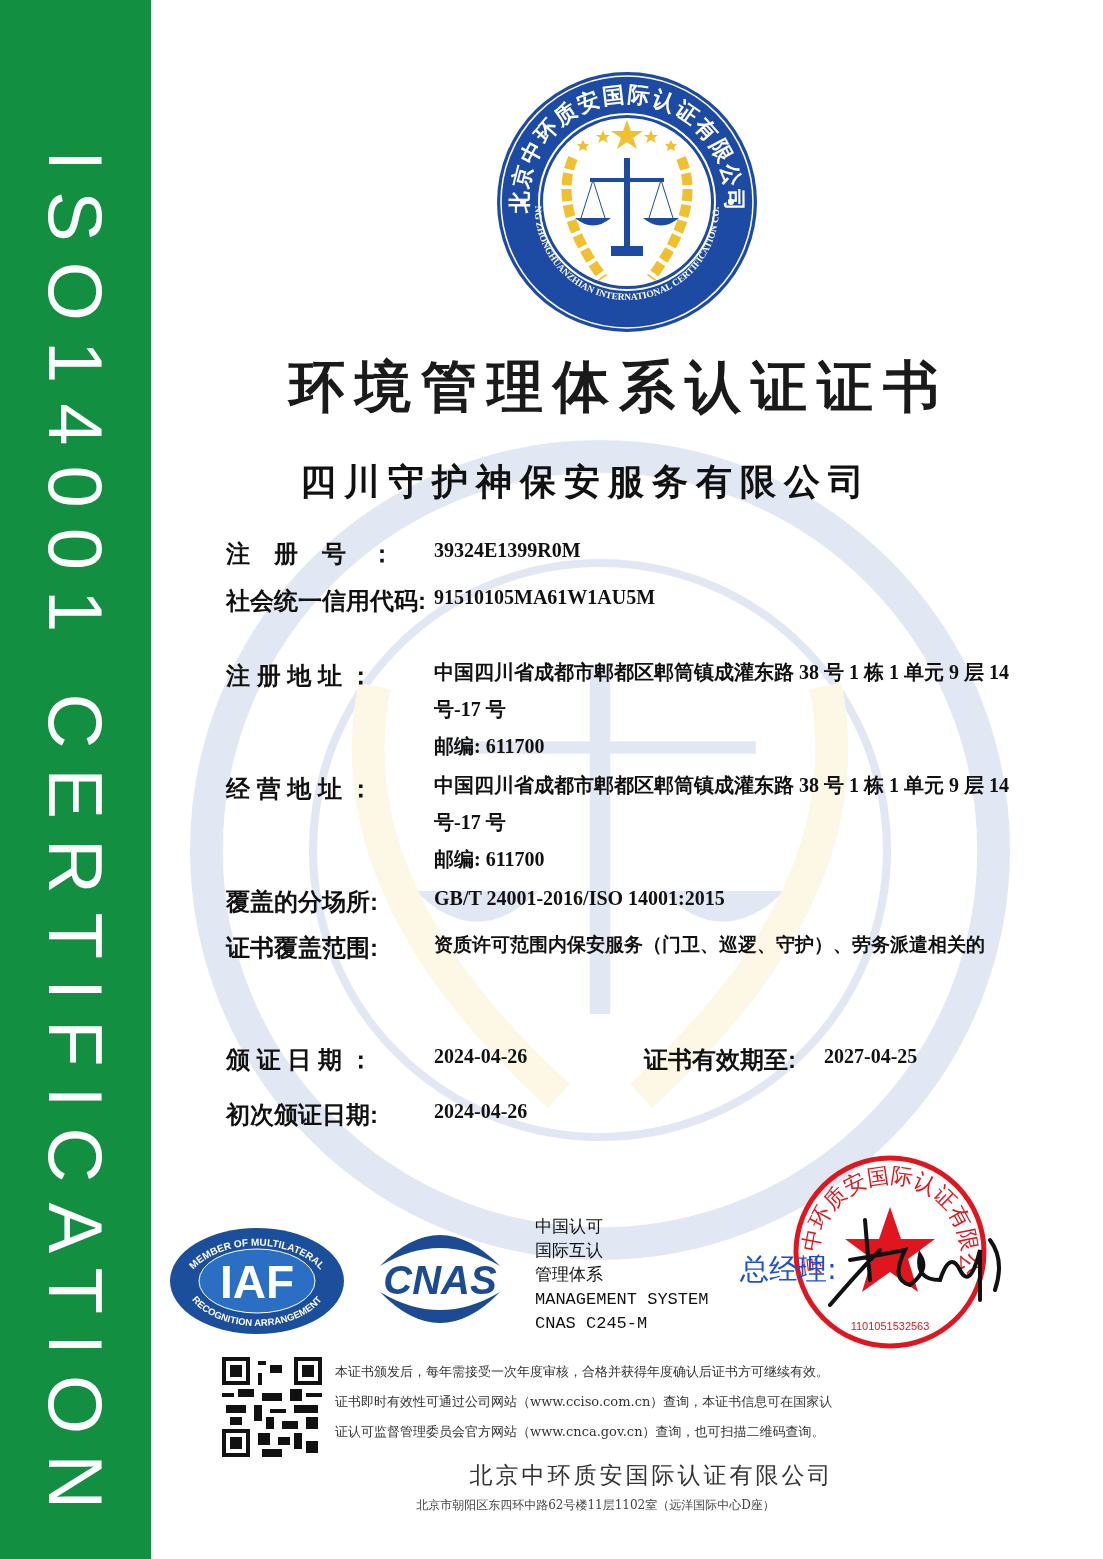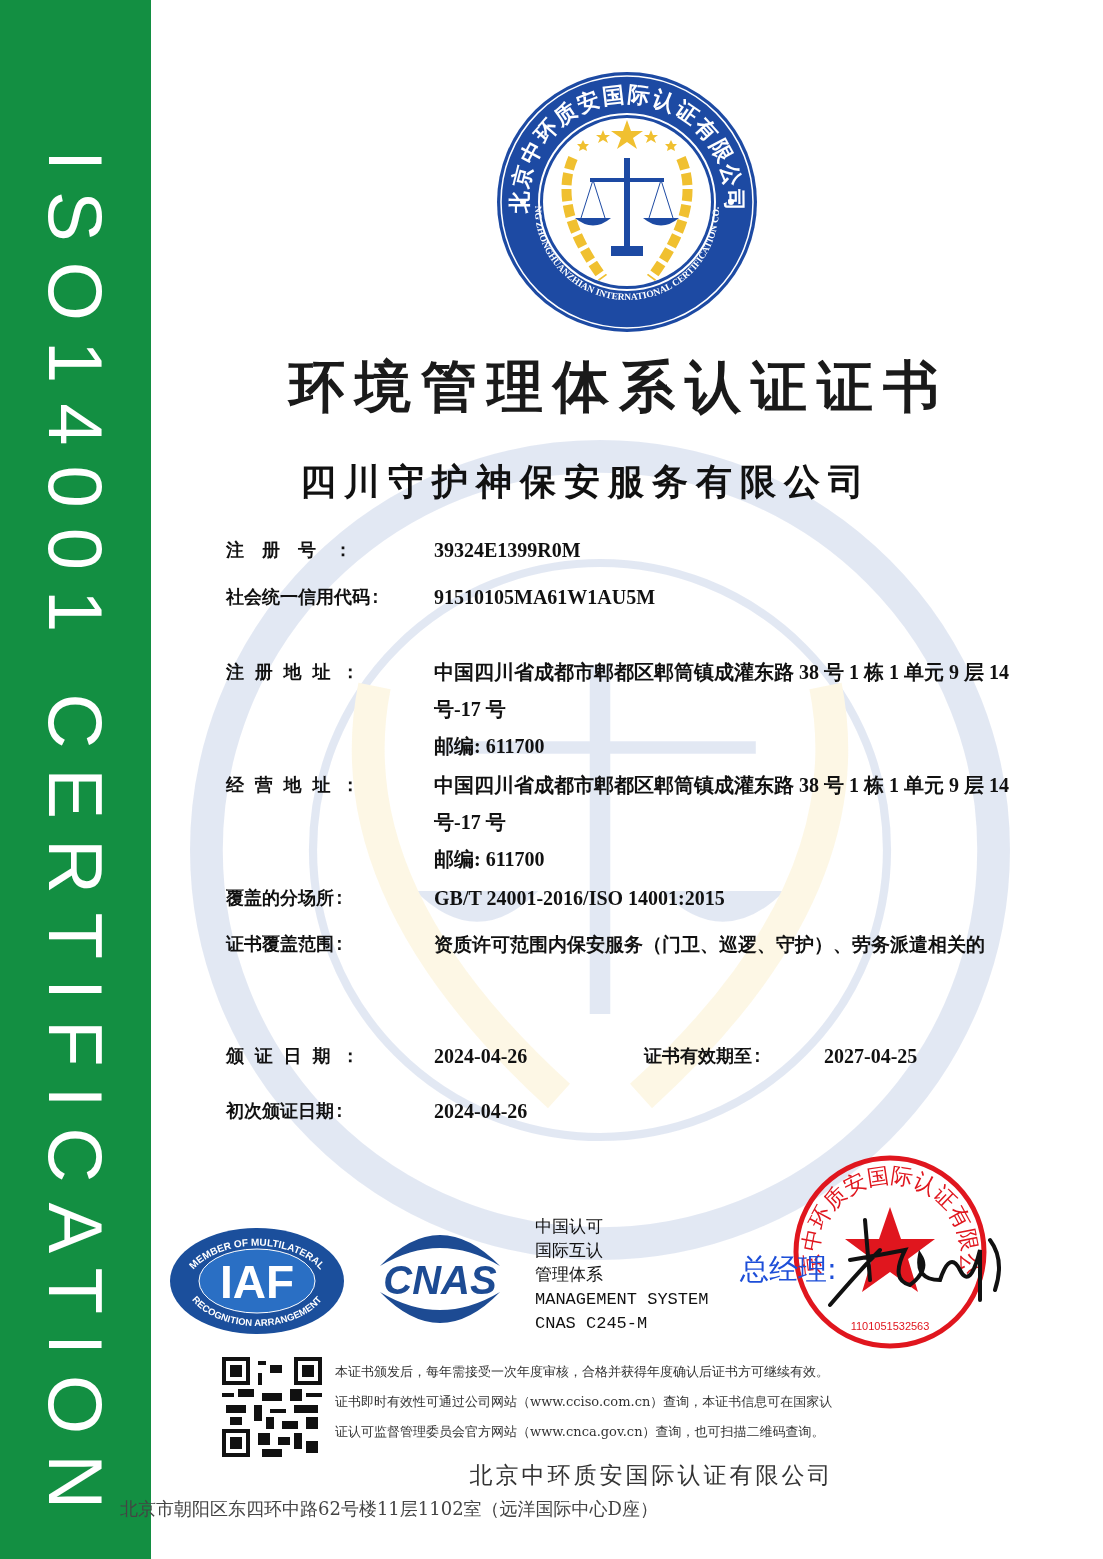--- a/index.html
+++ b/index.html
@@ -11,33 +11,33 @@
        color:#fff;font-family:"Liberation Sans","DejaVu Sans",sans-serif;
        font-size:76px;letter-spacing:20px;white-space:nowrap;line-height:80px;font-weight:300;}
   .watermark{position:absolute;left:190px;top:440px;width:820px;height:820px;opacity:0.12;}
   .logo{position:absolute;left:493px;top:68px;width:268px;height:268px;}
   .title{position:absolute;left:0;width:1087px;padding-left:151px;box-sizing:border-box;
        top:350px;text-align:center;font-size:56px;font-weight:bold;letter-spacing:10px;color:#1a1a1a;
        font-family:"DejaVu Sans","Liberation Sans",sans-serif;}
   .company{position:absolute;left:300px;top:458px;font-size:36px;font-weight:bold;letter-spacing:8px;
        font-family:Liberation Sans, sans-serif;color:#111;}
   .row{position:absolute;left:226px;font-size:19px;font-weight:bold;}
-  .lbl{position:absolute;left:0;top:0;white-space:nowrap;font-family:Liberation Mono, monospace;font-size:18px;}
+  .lbl{position:absolute;left:0;top:0;white-space:nowrap;font-family:Liberation Sans, sans-serif;font-size:24px;}
   .val{position:absolute;left:208px;top:0;white-space:nowrap;font-family:"Liberation Serif",serif;font-size:20px;line-height:37px;}
   .val div{height:37px;}
   .badge{position:absolute;}
   .cnas-text{position:absolute;left:535px;top:1216px;font-family:Liberation Mono, monospace;font-size:17px;line-height:24px;color:#111;}
   .gm{position:absolute;left:740px;top:1250px;font-family:"DejaVu Sans",sans-serif;font-size:29px;color:#1d4ed8;}
   .seal{position:absolute;left:790px;top:1152px;width:200px;height:200px;}
   .qr{position:absolute;left:222px;top:1357px;width:100px;height:100px;}
   .notice{position:absolute;left:335px;top:1357px;font-size:13px;line-height:30px;color:#333;font-family:"DejaVu Serif",serif;white-space:nowrap;}
   .issuer{position:absolute;left:0;width:1103px;padding-left:200px;box-sizing:border-box;top:1460px;text-align:center;
        font-size:23px;letter-spacing:3px;color:#333;font-family:"DejaVu Serif",serif;}
-  .issuer-addr{position:absolute;left:0;width:1103px;padding-left:120px;box-sizing:border-box;top:1497px;
-       font-size:18px;color:#444;font-family:"DejaVu Serif",serif;}
+  .issuer-addr{position:absolute;left:0;width:1103px;padding-left:88px;box-sizing:border-box;top:1497px;text-align:center;
+       font-size:12px;color:#444;font-family:"DejaVu Serif",serif;}
 </style>
 </head>
 <body>
 
 <div class="sidebar">
   <div class="side-text">ISO14001 CERTIFICATION</div>
 </div>
 
 <svg class="watermark" viewBox="0 0 200 200">
   <circle cx="100" cy="100" r="96" fill="none" stroke="#1d4aa3" stroke-width="8"></circle>

